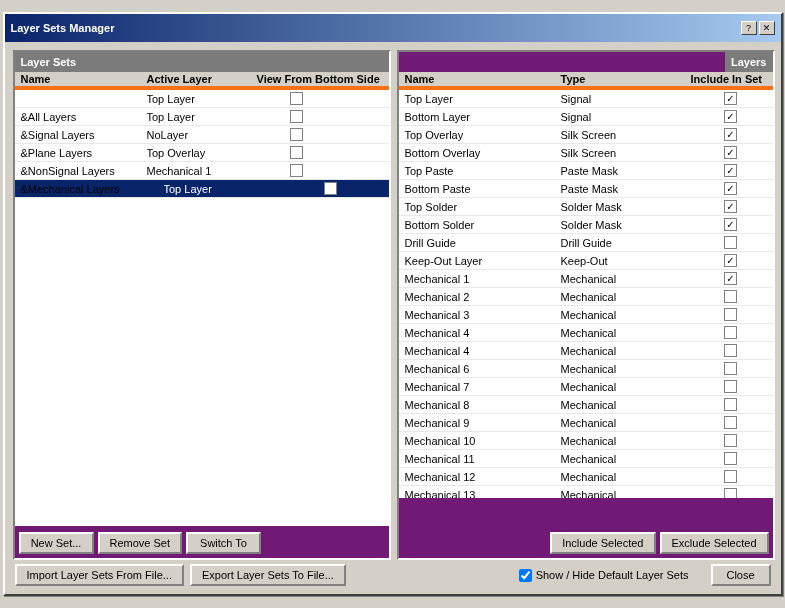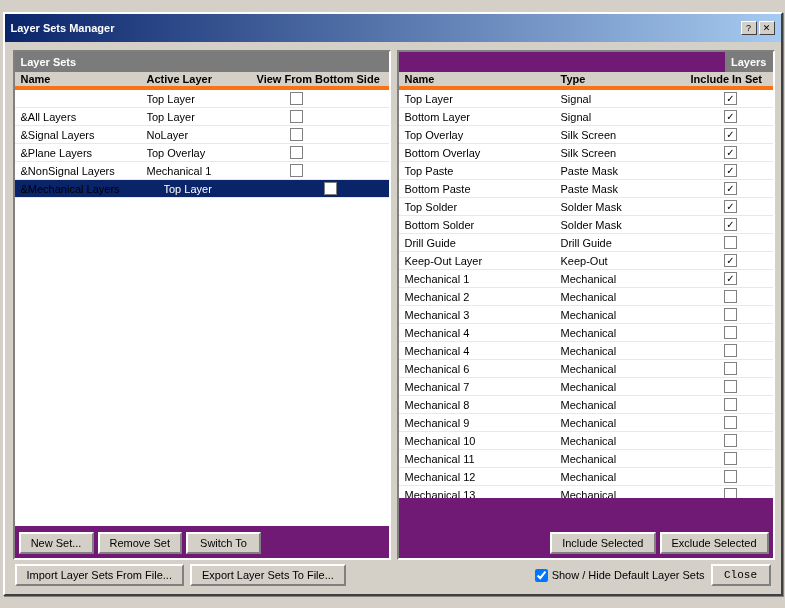--- a/index.html
+++ b/index.html
@@ -170,21 +170,21 @@
       justify-content: space-between;
       margin-top: 4px;
       padding: 0 2px;
     }
     .footer-left {
       display: flex;
       gap: 6px;
     }
     .footer-right {
       display: flex;
-      gap: 6px;
+      gap: 22px;
       align-items: center;
     }
     .checkbox-label {
       display: flex;
       align-items: center;
       gap: 4px;
       font-size: 11px;
     }
     .checkbox-label input[type="checkbox"] {
       width: 13px;
@@ -468,17 +468,17 @@
     <div class="footer-row">
       <div class="footer-left">
         <button class="win-btn" style="min-width:150px;">Import Layer Sets From File...</button>
         <button class="win-btn" style="min-width:150px;">Export Layer Sets To File...</button>
       </div>
       <div class="footer-right">
         <label class="checkbox-label">
           <input type="checkbox" checked="" style="">
           <span>Show / Hide Default Layer Sets</span>
         </label>
-        <button class="win-btn" style="min-width:60px;font-family:Liberation Mono, monospace;">Close</button>
+        <button class="win-btn" style="min-width:60px;">Close</button>
       </div>
     </div>
   </div>
 </div>
 
 </body></html>

